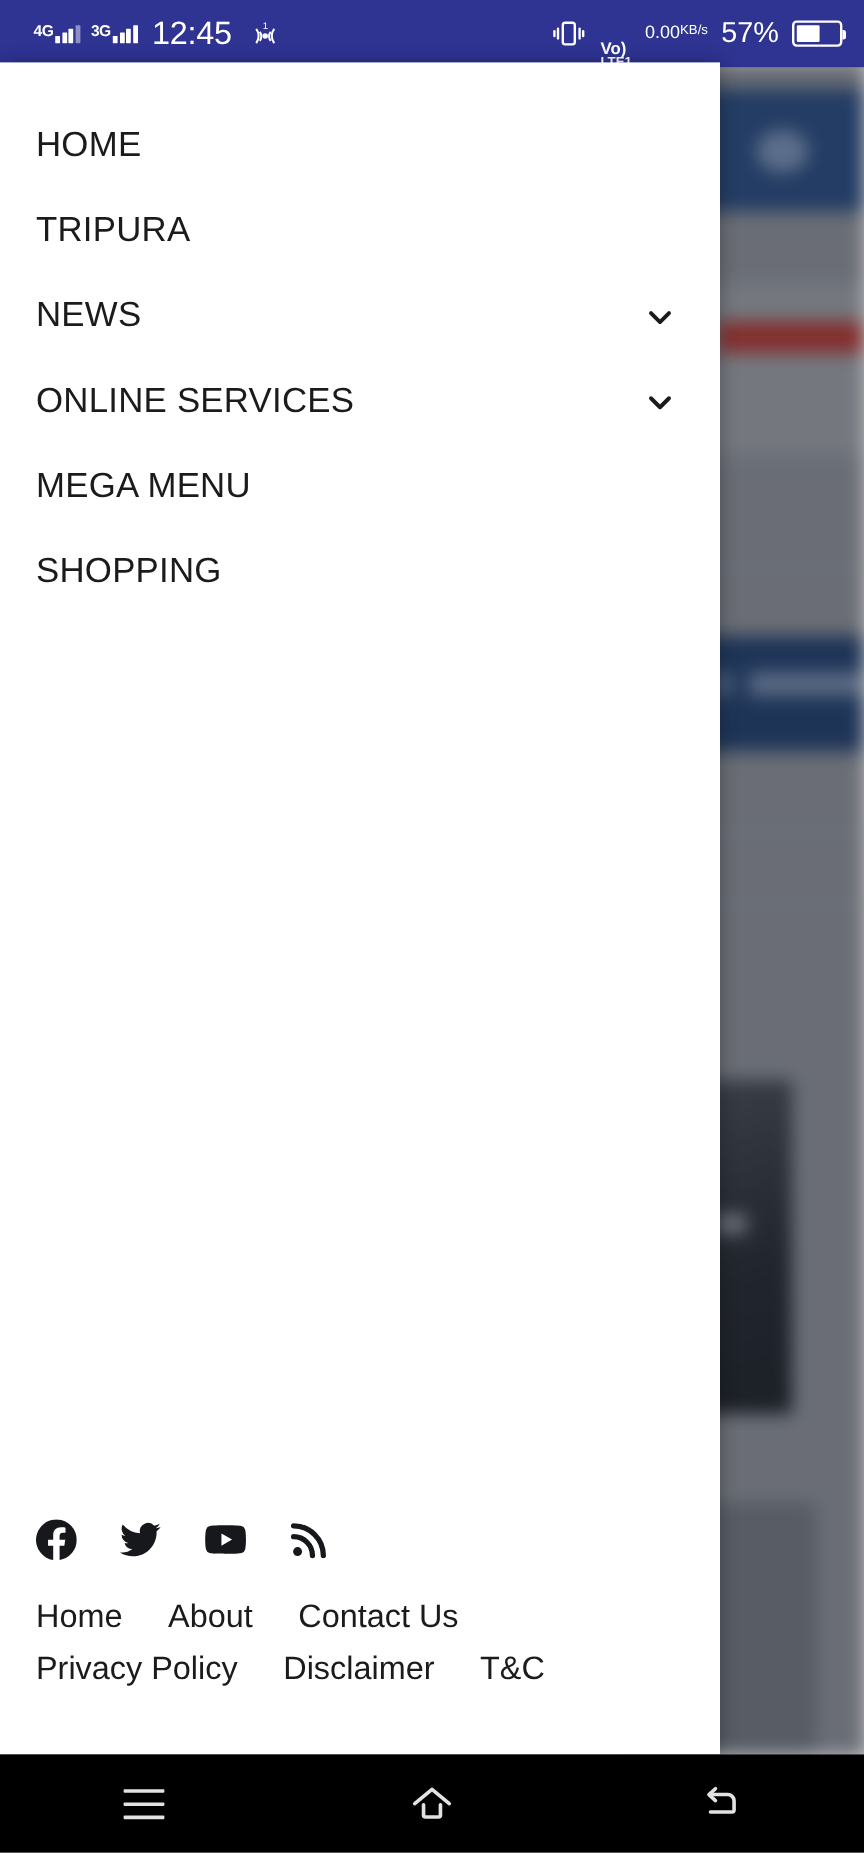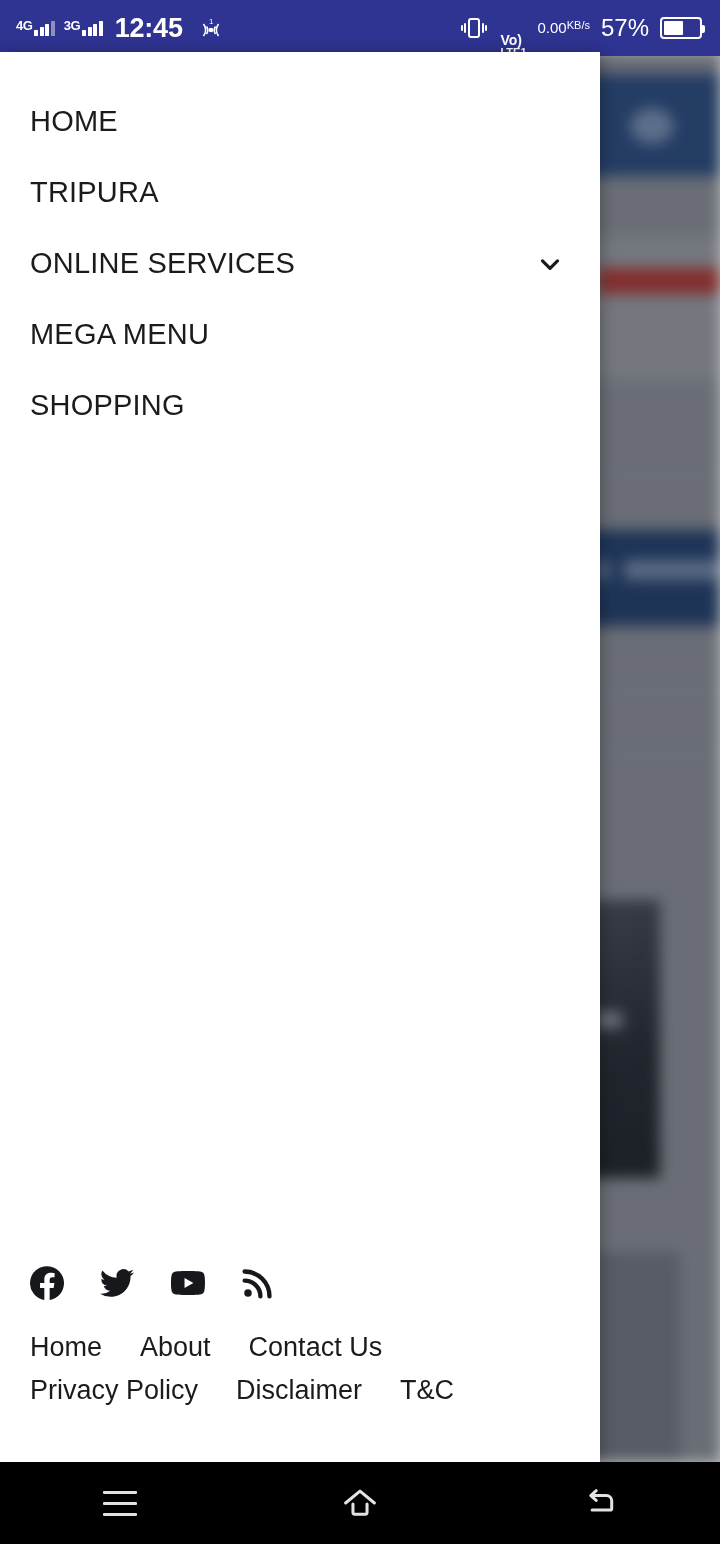--- a/index.html
+++ b/index.html
@@ -93,42 +93,42 @@
   }
 
   
   #status-bar {
     position: absolute;
     left: 0; top: 0; width: 720px; height: 56px;
     background: #2f3392;
     color: #fff;
     display: flex;
     align-items: center;
-    padding: 0 18px 0 16px;
+    padding: 0 18px 0 28px;
   }
   .sb-left, .sb-right { display: flex; align-items: center; }
   .sb-left { gap: 9px; }
   .sb-right { margin-left: auto; gap: 11px; }
 
   .net-icon { display: flex; align-items: flex-end; gap: 2px; position: relative; }
   .net-label {
     font-size: 13px; font-weight: bold; line-height: 1;
     position: relative; top: -4px; letter-spacing: -.5px;
   }
   .bars { display: flex; align-items: flex-end; gap: 1.5px; }
   .bars i { display: block; width: 4px; background: #fff; border-radius: .5px; }
   .bars i:nth-child(1) { height: 6px; }
   .bars i:nth-child(2) { height: 9px; }
   .bars i:nth-child(3) { height: 12px; }
   .bars i:nth-child(4) { height: 15px; opacity: .45; }
   .bars.full i:nth-child(4) { opacity: 1; }
 
   #sb-clock {
     font-size: 27px; line-height: 1; letter-spacing: -.2px;
-    margin-left: 3px; font-weight: 700;
+    margin-left: 3px; font-weight: 400;
   }
   #sb-hotspot { margin-left: 8px; display: flex; align-items: center; }
 
   .sb-vibrate { display: flex; align-items: center; }
   .volte {
     display: flex; flex-direction: column; align-items: flex-start;
     line-height: 1; font-size: 11px; font-weight: bold;
   }
   .volte span:first-child { font-size: 14px; margin-top: 34px; }
   .kbs {
@@ -337,20 +337,28 @@
 
 
     <div id="nav-list">
       <div class="nav-item">
         <span class="nav-label">HOME</span>
       </div>
       <div class="nav-item">
         <span class="nav-label">TRIPURA</span>
       </div>
       <div class="nav-item">
+        <span class="nav-label">NEWS</span>
+        <span class="nav-caret">
+          <svg width="30" height="30" viewBox="0 0 24 24" fill="none">
+            <path d="M6 9.5 L12 15.5 L18 9.5" stroke="#1b1b1b" stroke-width="2.6" stroke-linecap="round" stroke-linejoin="round"></path>
+          </svg>
+        </span>
+      </div>
+      <div class="nav-item">
         <span class="nav-label">ONLINE SERVICES</span>
         <span class="nav-caret">
           <svg width="30" height="30" viewBox="0 0 24 24" fill="none">
             <path d="M6 9.5 L12 15.5 L18 9.5" stroke="#1b1b1b" stroke-width="2.6" stroke-linecap="round" stroke-linejoin="round"></path>
           </svg>
         </span>
       </div>
       <div class="nav-item">
         <span class="nav-label">MEGA MENU</span>
       </div>

